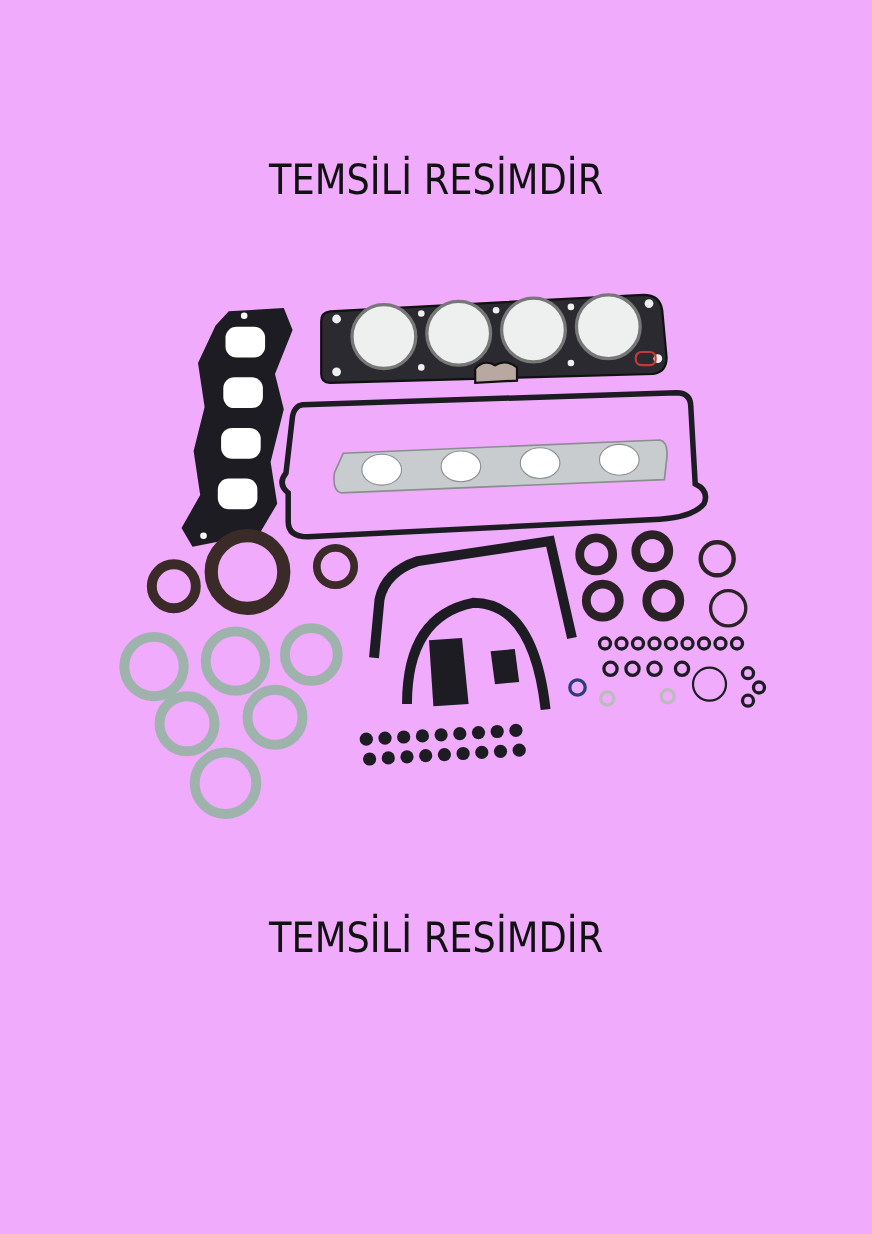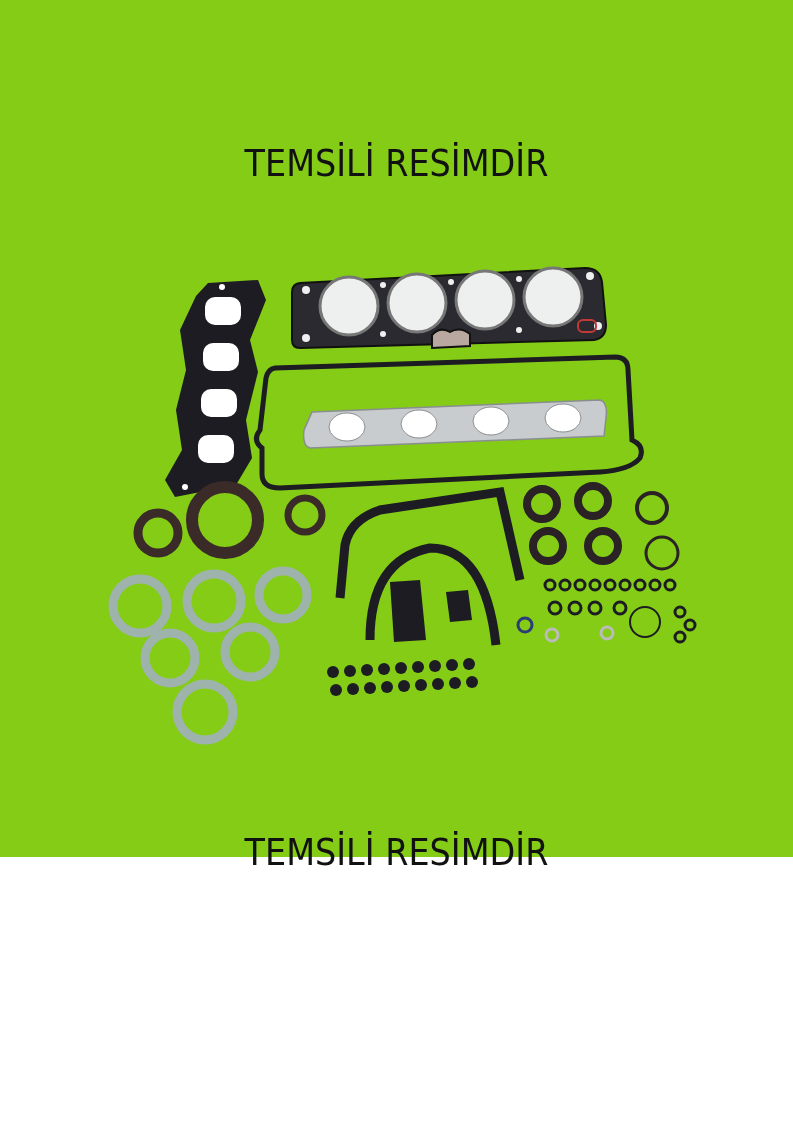--- a/index.html
+++ b/index.html
@@ -1,17 +1,17 @@
 <!DOCTYPE html>
 <html><head>
 <meta charset="utf-8">
 <style>
   html, body { margin: 0; padding: 0; background: #ffffff; }
   body { width: 793px; height: 1122px; position: relative; overflow: hidden; font-family: "DejaVu Sans", sans-serif; }
-  .page { position: absolute; left: 0; top: 0; width: 793px; height: 857px; background: #84cc16; }
+  .page { position: absolute; left: 0; top: 0; width: 793px; height: 1122px; background: #f0abfc; }
   .caption {
     position: absolute; left: 0; width: 793px; text-align: center;
     font-family: "DejaVu Sans", sans-serif; font-size: 38px; color: #111111;
     letter-spacing: 0px; transform: scaleX(0.88); transform-origin: center;
   }
   .caption-top { top: 141px; }
   .caption-bottom { top: 830px; }
   .photo { position: absolute; left: 100px; top: 255px; width: 610px; height: 500px; }
   .photo svg { width: 610px; height: 500px; display: block; }
 </style>

